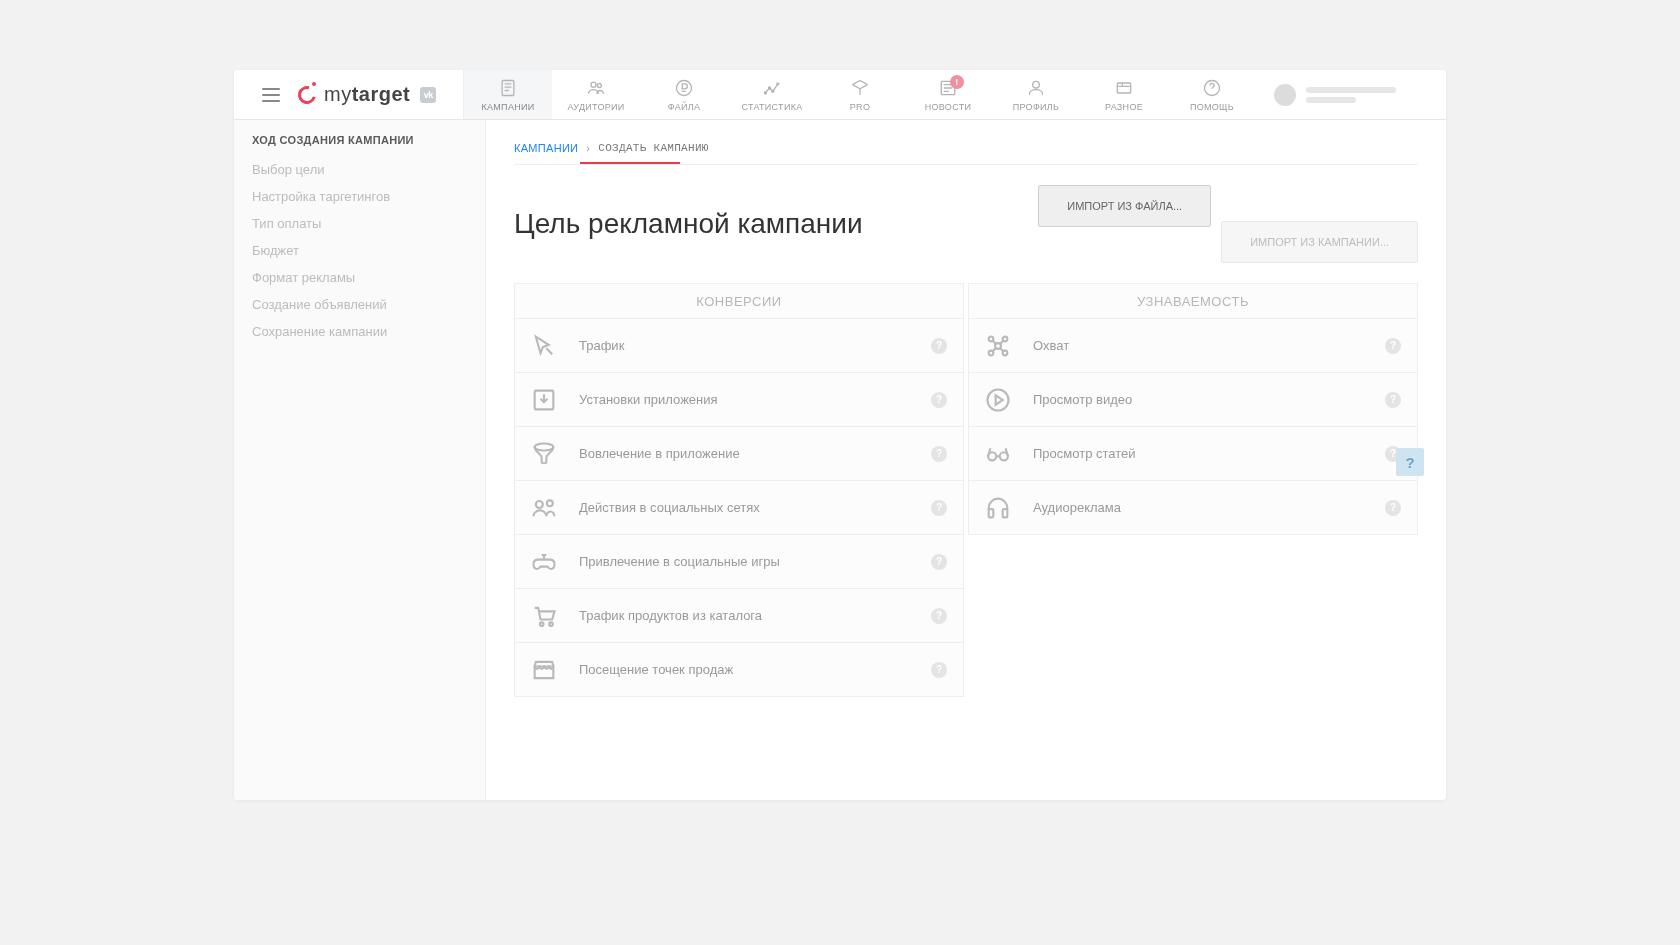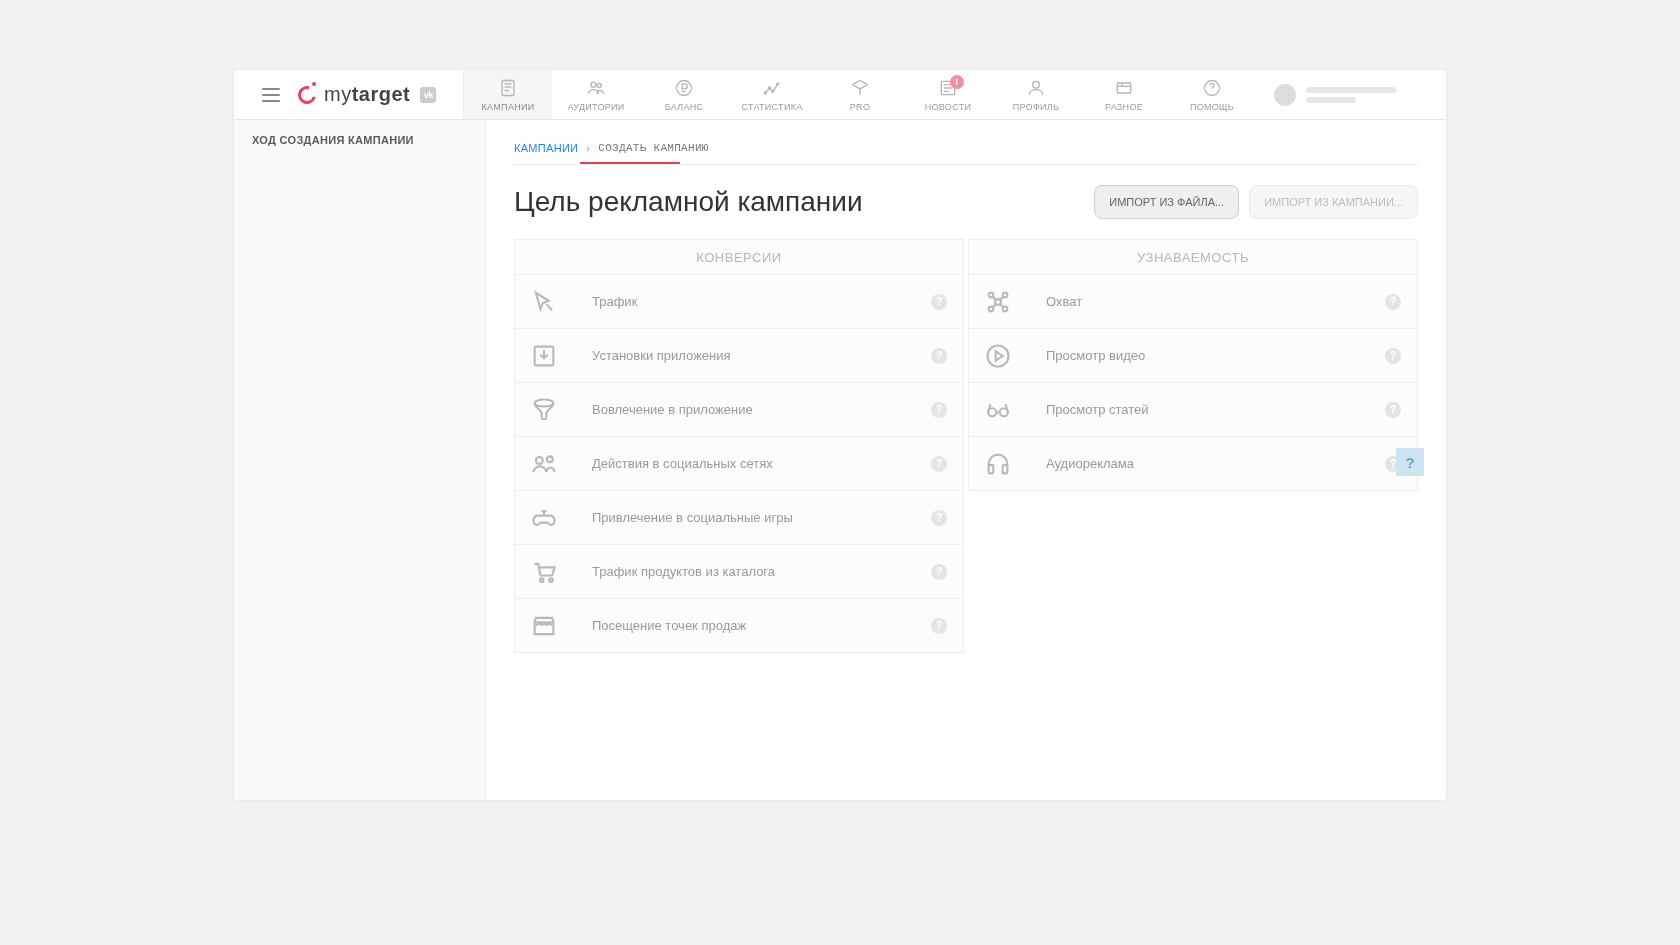--- a/index.html
+++ b/index.html
@@ -177,39 +177,40 @@
     margin-bottom: 20px;
     gap: 16px;
   }
   .page-title {
     font-size: 28px;
     font-weight: 400;
     color: #333;
   }
   .btns { display:flex; gap:10px; }
   .btn {
-    height: 34px;
-    padding: 0 14px;
+    height: 42px;
+    padding: 0 28px;
     font-size: 11px;
     border: 1px solid #ddd;
     background: #f3f3f3;
     color: #6b6b6b;
-    border-radius: 8px;
+    border-radius: 2px;
     cursor: pointer;
     display:flex; align-items:center;
   }
   .btn.primary-ghost {
     background: #efefef;
     border-color: #cfcfcf;
     color: #666;
   }
   .btn.muted {
     background: #f6f6f6;
     color: #bdbdbd;
     border-color: #e8e8e8;
+    margin-top: 36px;
   }
 
   
   .goal-columns {
     display:flex; gap: 4px;
   }
   .goal-col {
     flex:1;
     min-width: 0;
   }
@@ -222,21 +223,21 @@
     font-size: 13px;
     letter-spacing: 0.5px;
   }
   .goal-item {
     display:flex; align-items:center;
     height: 54px;
     border: 1px solid #eee;
     border-top: none;
     background: #fcfcfc;
     padding: 0 16px 0 14px;
-    gap: 33px;
+    gap: 20px;
     cursor: pointer;
     position: relative;
     justify-content: flex-end;
   }
   .goal-icon {
     width: 30px; height: 30px;
     flex: 0 0 30px;
     display:flex; align-items:center; justify-content:center;
   }
   .goal-icon svg { width: 28px; height: 28px; stroke:#b9b9b9; fill:none; stroke-width:1.8; }
@@ -303,21 +304,21 @@
             <circle cx="16" cy="9" r="2.4"></circle>
             <path d="M3 19c0-3 3-5 6-5s6 2 6 5M13 19c0-2 2-4 4-4s4 2 4 4"></path>
           </svg>
         <span>АУДИТОРИИ</span>
       </div>
       <div class="topnav-item">
         <svg class="nav-icon" viewBox="0 0 24 24">
             <circle cx="12" cy="12" r="9"></circle>
             <path d="M10 7h3a3 3 0 010 6h-3V7zM9 13h5M9 16h5"></path>
           </svg>
-        <span>БАЛАНС</span>
+        <span>ФАЙЛА</span>
       </div>
       <div class="topnav-item">
         <svg class="nav-icon" viewBox="0 0 24 24">
             <path d="M4 18l5-6 4 4 6-9"></path>
             <circle cx="4" cy="18" r="1.2"></circle>
             <circle cx="9" cy="12" r="1.2"></circle>
             <circle cx="13" cy="16" r="1.2"></circle>
             <circle cx="19" cy="7" r="1.2"></circle>
           </svg>
         <span>СТАТИСТИКА</span>
@@ -364,20 +365,29 @@
       <div class="user-lines">
         <span></span>
           <span></span>
       </div>
     </div>
   </div>
 
   <div class="body">
     <div class="sidebar">
       <div class="sidebar-title">ХОД СОЗДАНИЯ КАМПАНИИ</div>
+      <ul class="side-steps">
+        <li>Выбор цели</li>
+        <li>Настройка таргетингов</li>
+        <li>Тип оплаты</li>
+        <li>Бюджет</li>
+        <li>Формат рекламы</li>
+        <li>Создание объявлений</li>
+        <li>Сохранение кампании</li>
+      </ul>
     </div>
 
     <div class="main">
       <div class="breadcrumb">
         <a href="#">КАМПАНИИ</a>
         <span class="sep">›</span>
         <span class="current">СОЗДАТЬ КАМПАНИЮ</span>
       </div>
       <div class="bc-underline">
         <span class="seg1"></span>

